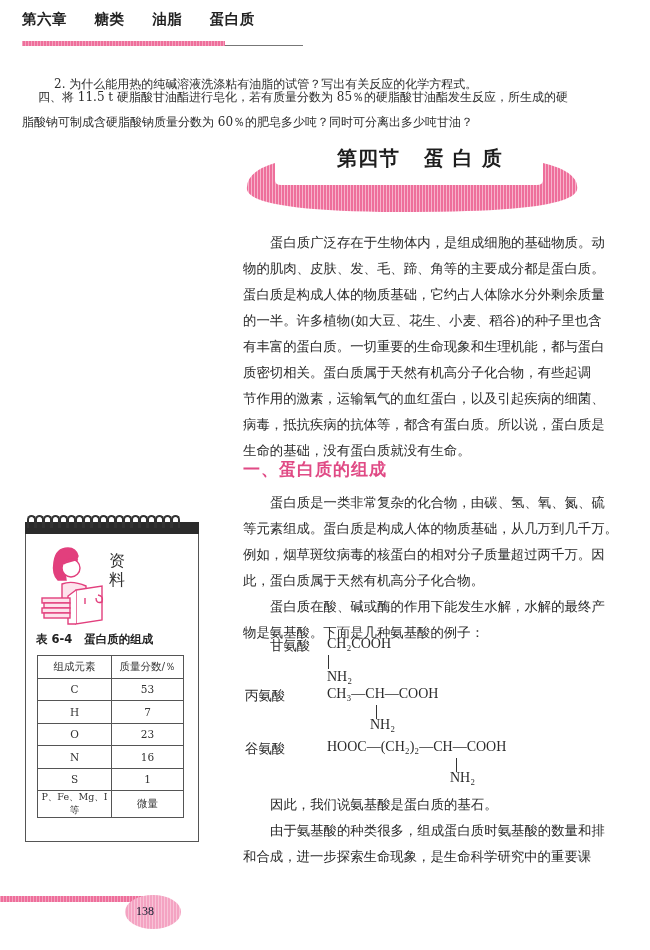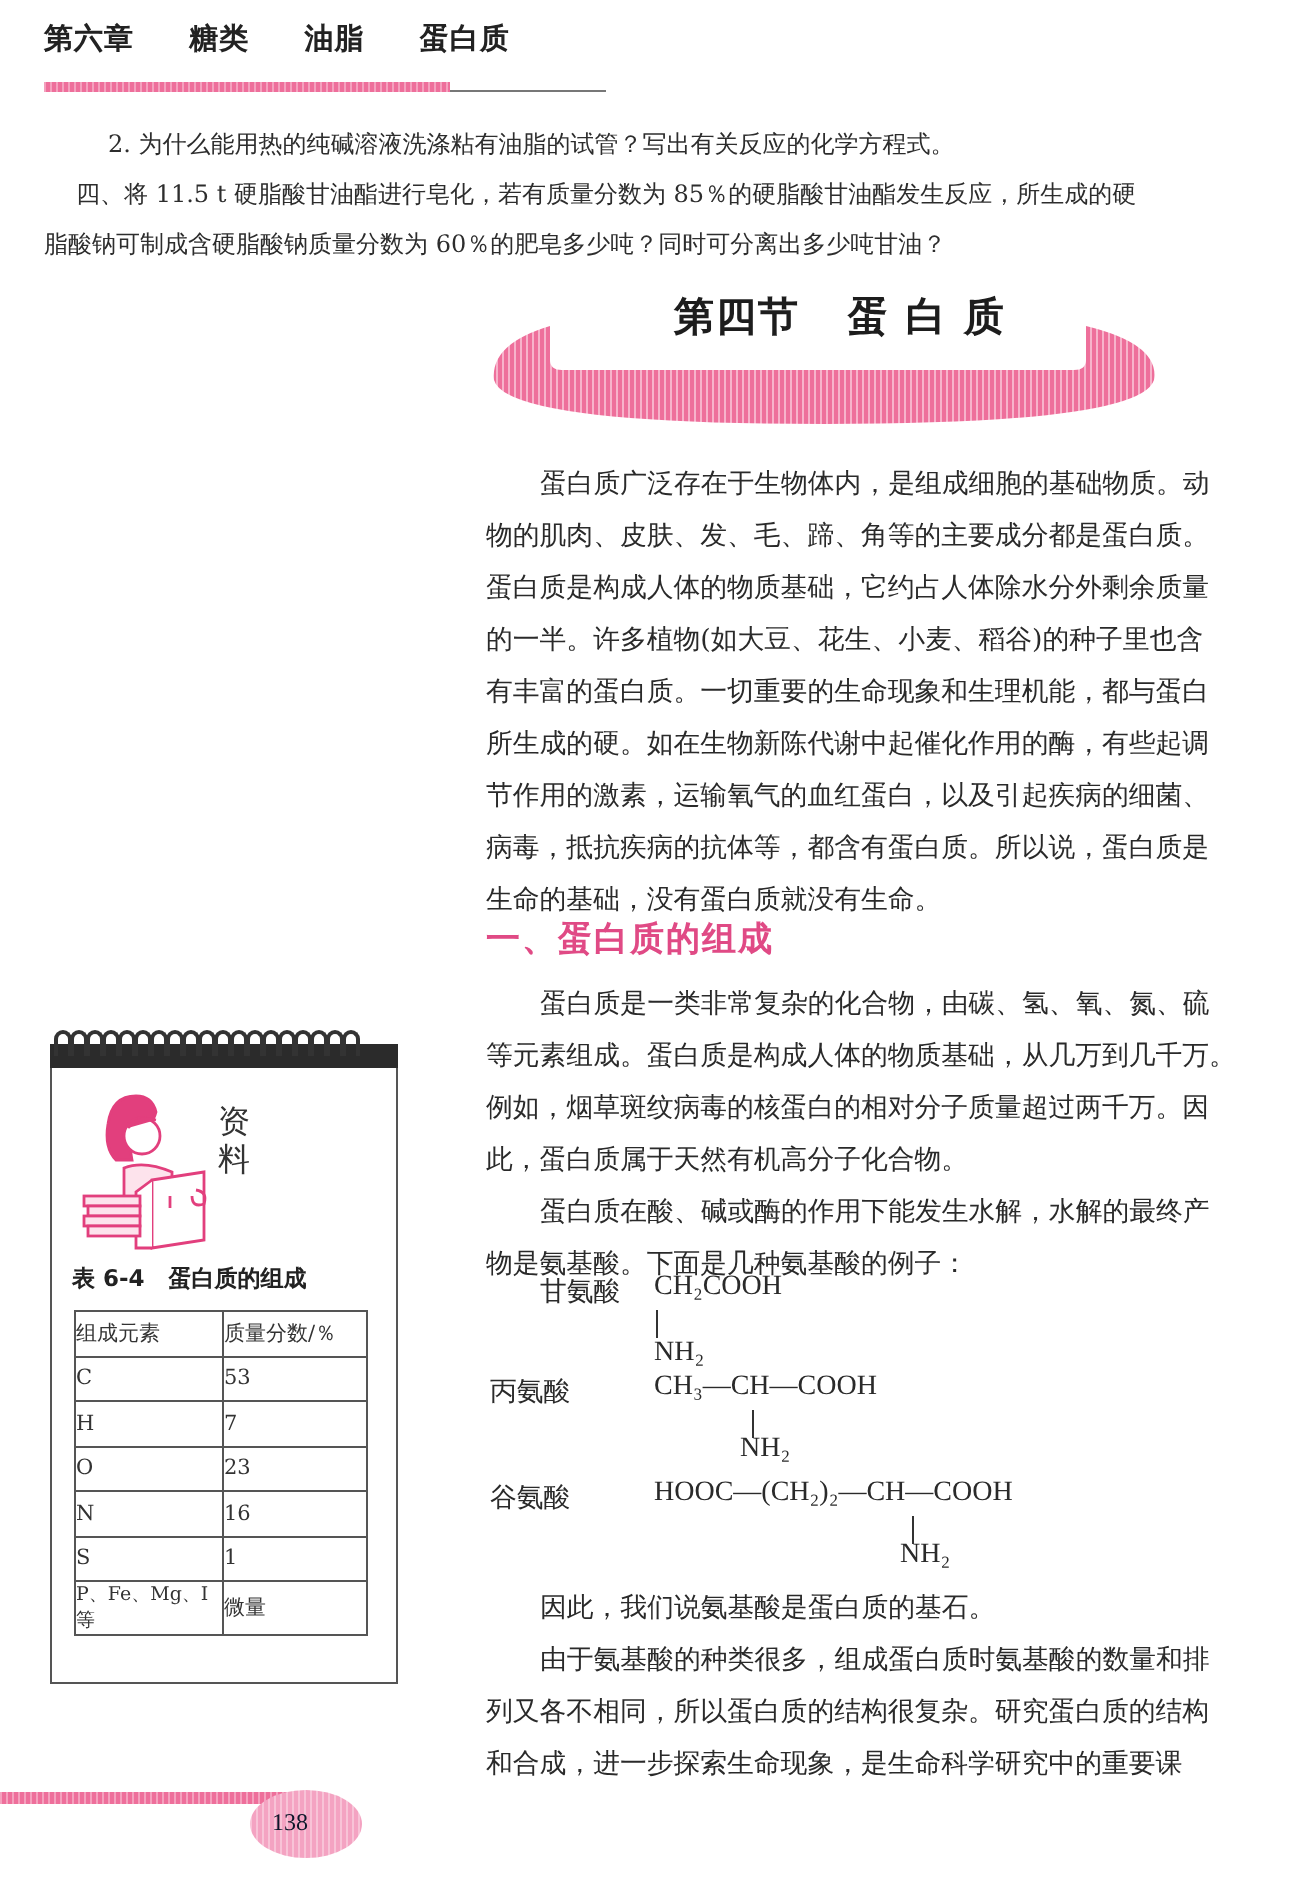--- a/index.html
+++ b/index.html
@@ -48,39 +48,39 @@
   .spiral-bar { left: 25px; top: 522px; width: 174px; height: 12px; background: #2b2b2b; }
   .spiral-row { left: 27px; top: 515px; height: 16px; display: flex; gap: 0px; }
   .coil { width: 9px; height: 13px; border: 2px solid #333; border-bottom: none; border-radius: 8px 8px 0 0; box-sizing: border-box; margin-right: -1px; background: transparent; }
   .ziliao { font-family: "DejaVu Serif", serif; font-size: 16px; color: #333; line-height: 20px; }
   .table-caption {
     left: 36px; top: 632px; font-family: "DejaVu Sans", "Liberation Sans", sans-serif;
     font-weight: bold; font-size: 11.5px; color: #222; white-space: pre;
   }
   table.comp { position: absolute; left: 37px; top: 655px; border-collapse: collapse; width: 147px; }
   table.comp td, table.comp th {
-    border: 1px solid #555; height: 21.5px; padding: 0; text-align: left;
+    border: 1px solid #555; height: 21.5px; padding: 0; text-align: center;
     font-size: 10.5px; color: #333; font-weight: normal;
   }
   table.comp th { font-size: 10.5px; }
   table.comp td:first-child, table.comp th:first-child { width: 73px; }
 
   
   .footer-bar { left: 0; top: 896px; width: 150px; height: 6px; }
   .page-blob { left: 125px; top: 895px; width: 56px; height: 34px; border-radius: 50%; }
   .page-num { left: 125px; top: 904px; width: 40px; text-align: center; font-size: 12px; color: #0f172a; font-family: "Liberation Serif", serif; }
 </style>
 </head>
 <body>
 
 <div class="abs chapter-title">第六章   糖类   油脂   蛋白质</div>
 <div class="abs header-bar pink-stripe"></div>
 <div class="abs header-line"></div>
 
-<div class="abs q-text" style="left:54px; top:60px;">2. 为什么能用热的纯碱溶液洗涤粘有油脂的试管？写出有关反应的化学方程式。</div>
+<div class="abs q-text" style="left:54px; top:72px;">2. 为什么能用热的纯碱溶液洗涤粘有油脂的试管？写出有关反应的化学方程式。</div>
 <div class="abs q-text" style="left:38px; top:85px;">四、将 11.5 t 硬脂酸甘油酯进行皂化，若有质量分数为 85％的硬脂酸甘油酯发生反应，所生成的硬</div>
 <div class="abs q-text" style="left:22px; top:110px;">脂酸钠可制成含硬脂酸钠质量分数为 60％的肥皂多少吨？同时可分离出多少吨甘油？</div>
 
 <svg class="abs" style="left:255px; top:160px;" width="120" height="55">
   <defs>
     <pattern id="stripes" width="3" height="3" patternUnits="userSpaceOnUse">
       <rect width="3" height="3" fill="#ee6f9b"></rect>
       <rect width="1" height="3" fill="#f7a8c4"></rect>
     </pattern>
   </defs>
@@ -95,21 +95,21 @@
   <path d="M30,3 L30,20 Q30,25 36,25 L292,25 Q298,25 298,20 L298,3 Q335,12 332,30 Q325,52 167,52 Q8,52 2,30 Q0,12 30,3 Z" fill="url(#stripes2)"></path>
 </svg>
 <div class="abs banner-title">第四节   蛋 白 质</div>
 
 <div class="abs body-text" style="left:243px; top:230px; width:375px;">
   <p class="indent">蛋白质广泛存在于生物体内，是组成细胞的基础物质。动</p>
   <p>物的肌肉、皮肤、发、毛、蹄、角等的主要成分都是蛋白质。</p>
   <p>蛋白质是构成人体的物质基础，它约占人体除水分外剩余质量</p>
   <p>的一半。许多植物(如大豆、花生、小麦、稻谷)的种子里也含</p>
   <p>有丰富的蛋白质。一切重要的生命现象和生理机能，都与蛋白</p>
-  <p>所生成的硬。如在生物新陈代谢中起催化作用的酶，有些起调</p>
+  <p>质密切相关。蛋白质属于天然有机高分子化合物，有些起调</p>
   <p>节作用的激素，运输氧气的血红蛋白，以及引起疾病的细菌、</p>
   <p>病毒，抵抗疾病的抗体等，都含有蛋白质。所以说，蛋白质是</p>
   <p>生命的基础，没有蛋白质就没有生命。</p>
 </div>
 
 <div class="abs subheading">一、蛋白质的组成</div>
 
 <div class="abs body-text" style="left:243px; top:490px; width:375px;">
   <p class="indent">蛋白质是一类非常复杂的化合物，由碳、氢、氧、氮、硫</p>
   <p>等元素组成。蛋白质是构成人体的物质基础，从几万到几千万。</p>
@@ -133,21 +133,20 @@
 <div class="abs formula" style="left:370px; top:717px;">NH₂</div>
 
 <div class="abs formula-name" style="left:245px; top:740px;">谷氨酸</div>
 <div class="abs formula" style="left:327px; top:739px;">HOOC—(CH₂)₂—CH—COOH</div>
 <div class="abs bond-v" style="left:456px; top:758px;"></div>
 <div class="abs formula" style="left:450px; top:770px;">NH₂</div>
 
 <div class="abs body-text" style="left:243px; top:792px; width:375px;">
   <p class="indent">因此，我们说氨基酸是蛋白质的基石。</p>
   <p class="indent">由于氨基酸的种类很多，组成蛋白质时氨基酸的数量和排</p>
-  <p>列又各不相同，所以蛋白质的结构很复杂。研究蛋白质的结构</p>
   <p>和合成，进一步探索生命现象，是生命科学研究中的重要课</p>
 </div>
 
 <div class="abs notepad"></div>
 <div class="abs spiral-bar"></div>
 <div class="abs spiral-row">
   <div class="coil"></div>
     <div class="coil"></div>
     <div class="coil"></div>
     <div class="coil"></div>

